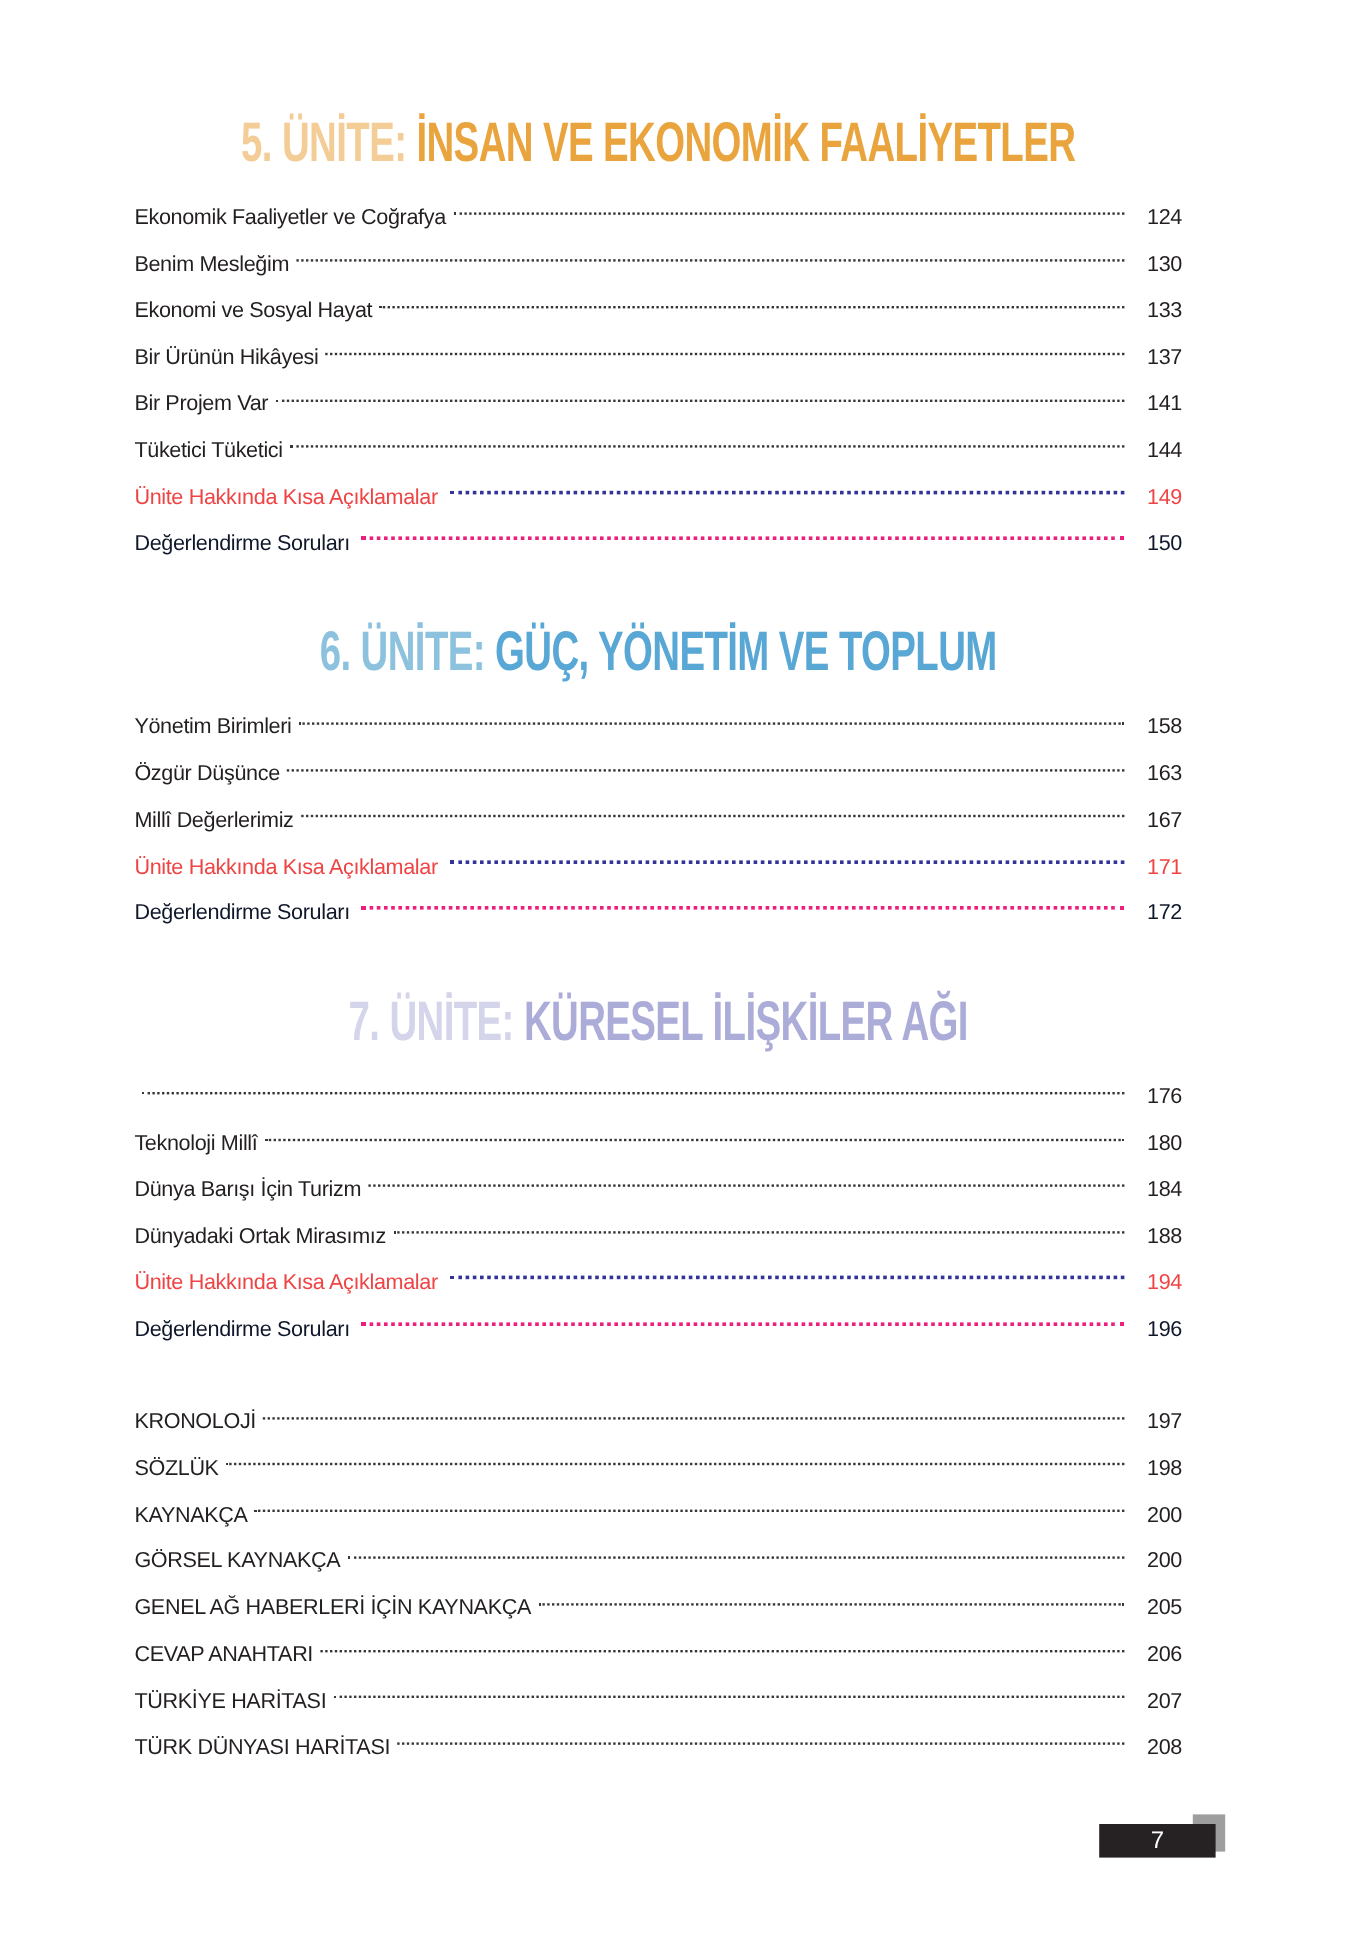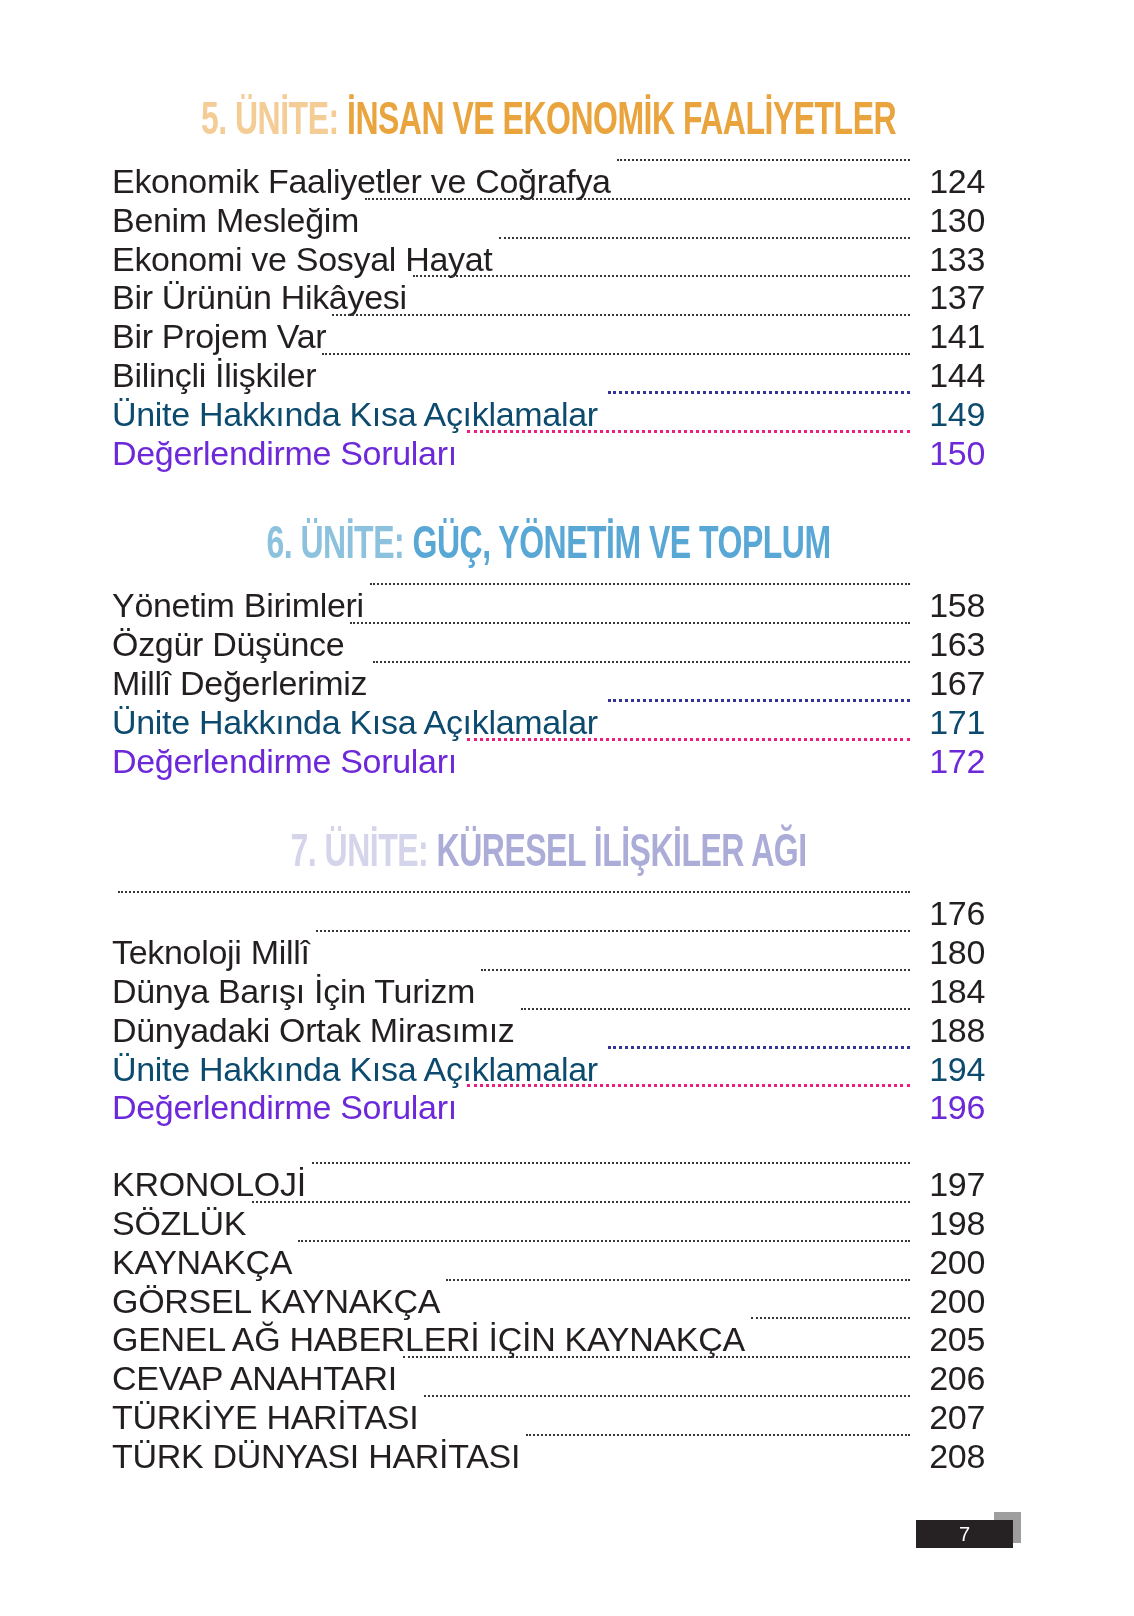--- a/index.html
+++ b/index.html
@@ -35,38 +35,38 @@
   }
   .t5 .prefix { color:#F4CC95; }
   .t5 .main   { color:#E9A43E; }
   .t6 .prefix { color:#8DC2DF; }
   .t6 .main   { color:#58A7D5; }
   .t7 .prefix { color:#D4D4EA; }
   .t7 .main   { color:#ACACD8; }
   
   .row {
     display:flex;
-    align-items:flex-start;
+    align-items:center;
     height:38.8px;
-    font-size:34px;
+    font-size:18px;
     letter-spacing:-0.3px;
     white-space:nowrap;
   }
   .row .lbl { flex:0 0 auto; }
   .row .leader {
     flex:1 1 auto;
     border-bottom:2px dotted #3a3637;
     transform:translateY(-3px);
     margin:0 3px 0 6px;
     min-width:20px;
   }
   .row .num { flex:0 0 auto;margin-left:16px; }
-  .row.info-blue { color:#0c4a6e; }
+  .row.info-blue { color:#ef4444; }
   .row.info-blue .leader { border-bottom:3px dotted #333399; margin-left:10px; transform:translateY(-4px); }
-  .row.eval-pink { color:#6d28d9; }
+  .row.eval-pink { color:#0f172a; }
   .row.eval-pink .leader { border-bottom:3px dotted #EC1E7E; margin-left:10px; transform:translateY(-4px); }
   .appendix { margin-top:38px; }
   
   .footer-square {
     position:absolute;
     left:994px; top:1512px;
     width:27px; height:31px;
     background:#9E9E9E;
   }
   .footer-bar {
@@ -108,21 +108,21 @@
         <span class="lbl">Bir Ürünün Hikâyesi</span>
         <span class="leader"></span>
         <span class="num">137</span>
       </div>
     <div class="row">
         <span class="lbl">Bir Projem Var</span>
         <span class="leader"></span>
         <span class="num">141</span>
       </div>
     <div class="row">
-        <span class="lbl">Bilinçli İlişkiler</span>
+        <span class="lbl">Tüketici Tüketici</span>
         <span class="leader"></span>
         <span class="num">144</span>
       </div>
     <div class="row info-blue">
         <span class="lbl">Ünite Hakkında Kısa Açıklamalar</span>
         <span class="leader"></span>
         <span class="num">149</span>
       </div>
     <div class="row eval-pink">
         <span class="lbl">Değerlendirme Soruları</span>

